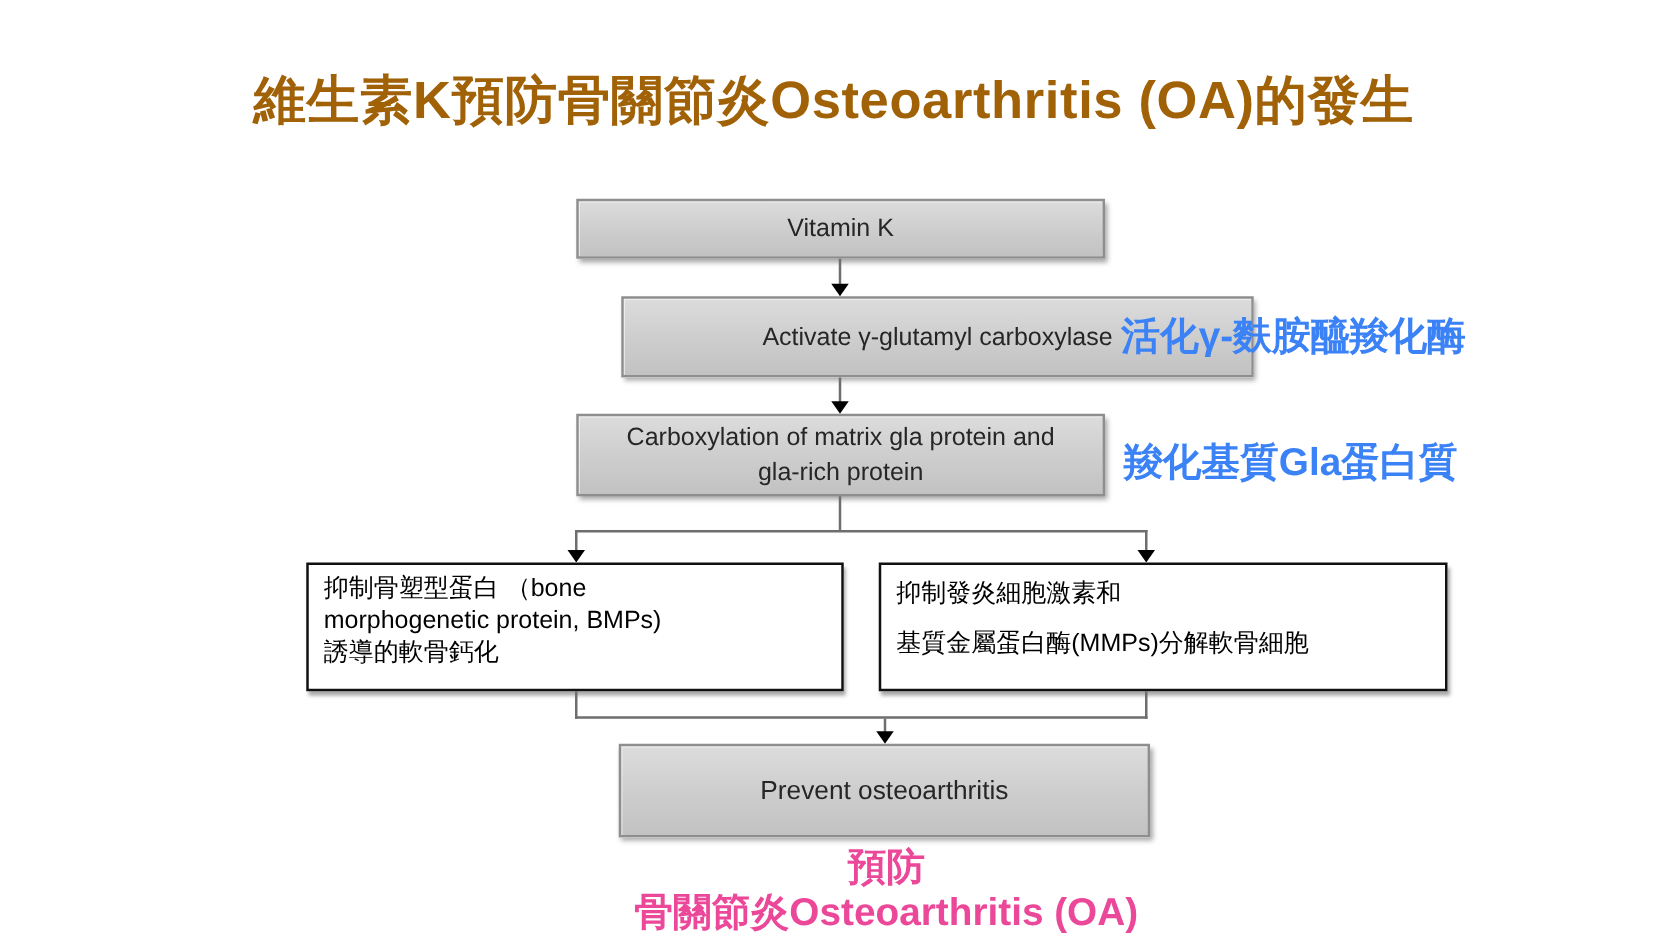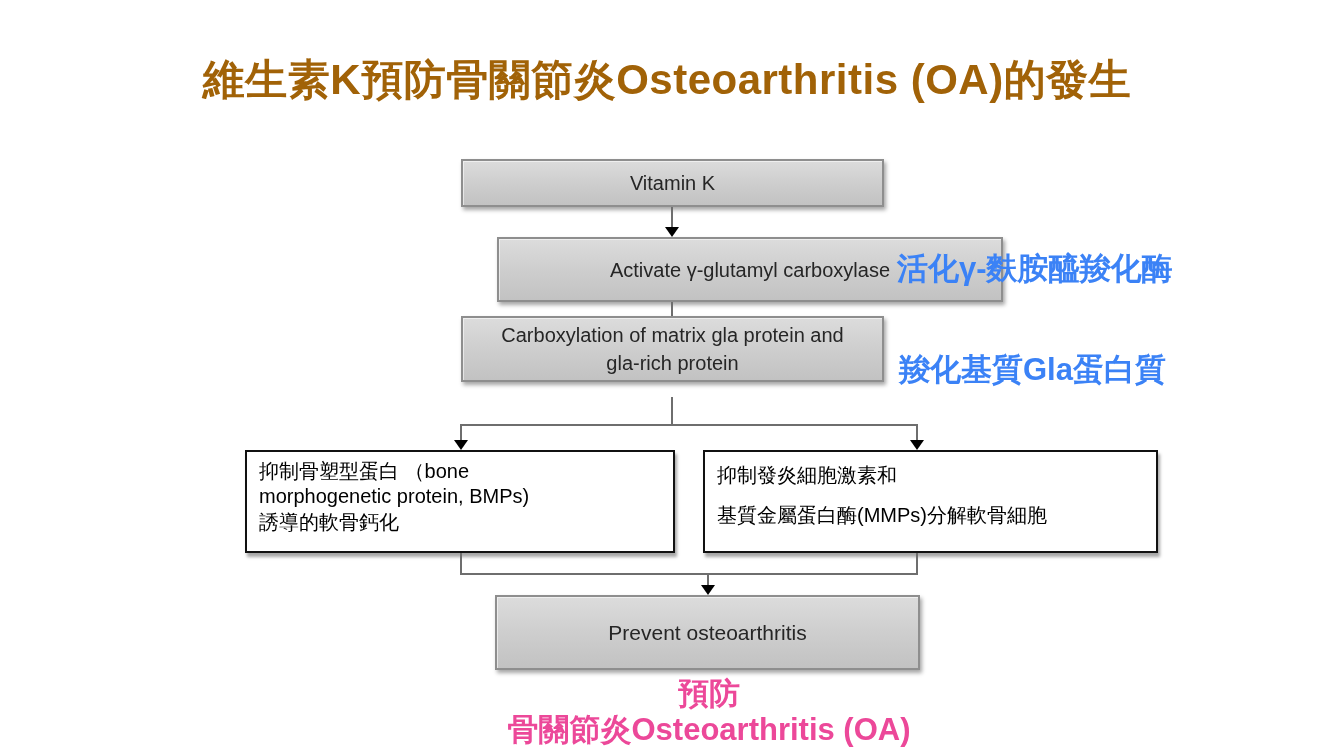--- a/index.html
+++ b/index.html
@@ -108,21 +108,21 @@
   <div class="arrow-down" style="left:665px; top:227px;"></div>
 
   <div class="gray-node" style="left:461px; top:237px; width:506px; height:65px;margin-left:36px;">
     <span class="node-text">Activate γ-glutamyl carboxylase</span>
   </div>
   <div class="annotation" style="left:897px; top:248px;">活化γ-麩胺醯羧化酶</div>
 
   <div class="vline" style="left:671px; top:302px; height:20px;"></div>
   <div class="arrow-down" style="left:665px; top:321px;"></div>
 
-  <div class="gray-node" style="left:461px; top:316px; width:423px; height:66px;">
+  <div class="gray-node" style="left:461px; top:331px; width:423px; height:66px;">
     <span class="node-text">Carboxylation of matrix gla protein and
 gla-rich protein</span>
   </div>
   <div class="annotation" style="left:899px; top:349px;">羧化基質Gla蛋白質</div>
 
   <div class="vline" style="left:671px; top:397px; height:28px;"></div>
   <div class="hline" style="left:460px; top:424px; width:458px;"></div>
   <div class="vline" style="left:460px; top:424px; height:17px;"></div>
   <div class="arrow-down" style="left:454px; top:440px;"></div>
   <div class="vline" style="left:916px; top:424px; height:17px;"></div>

